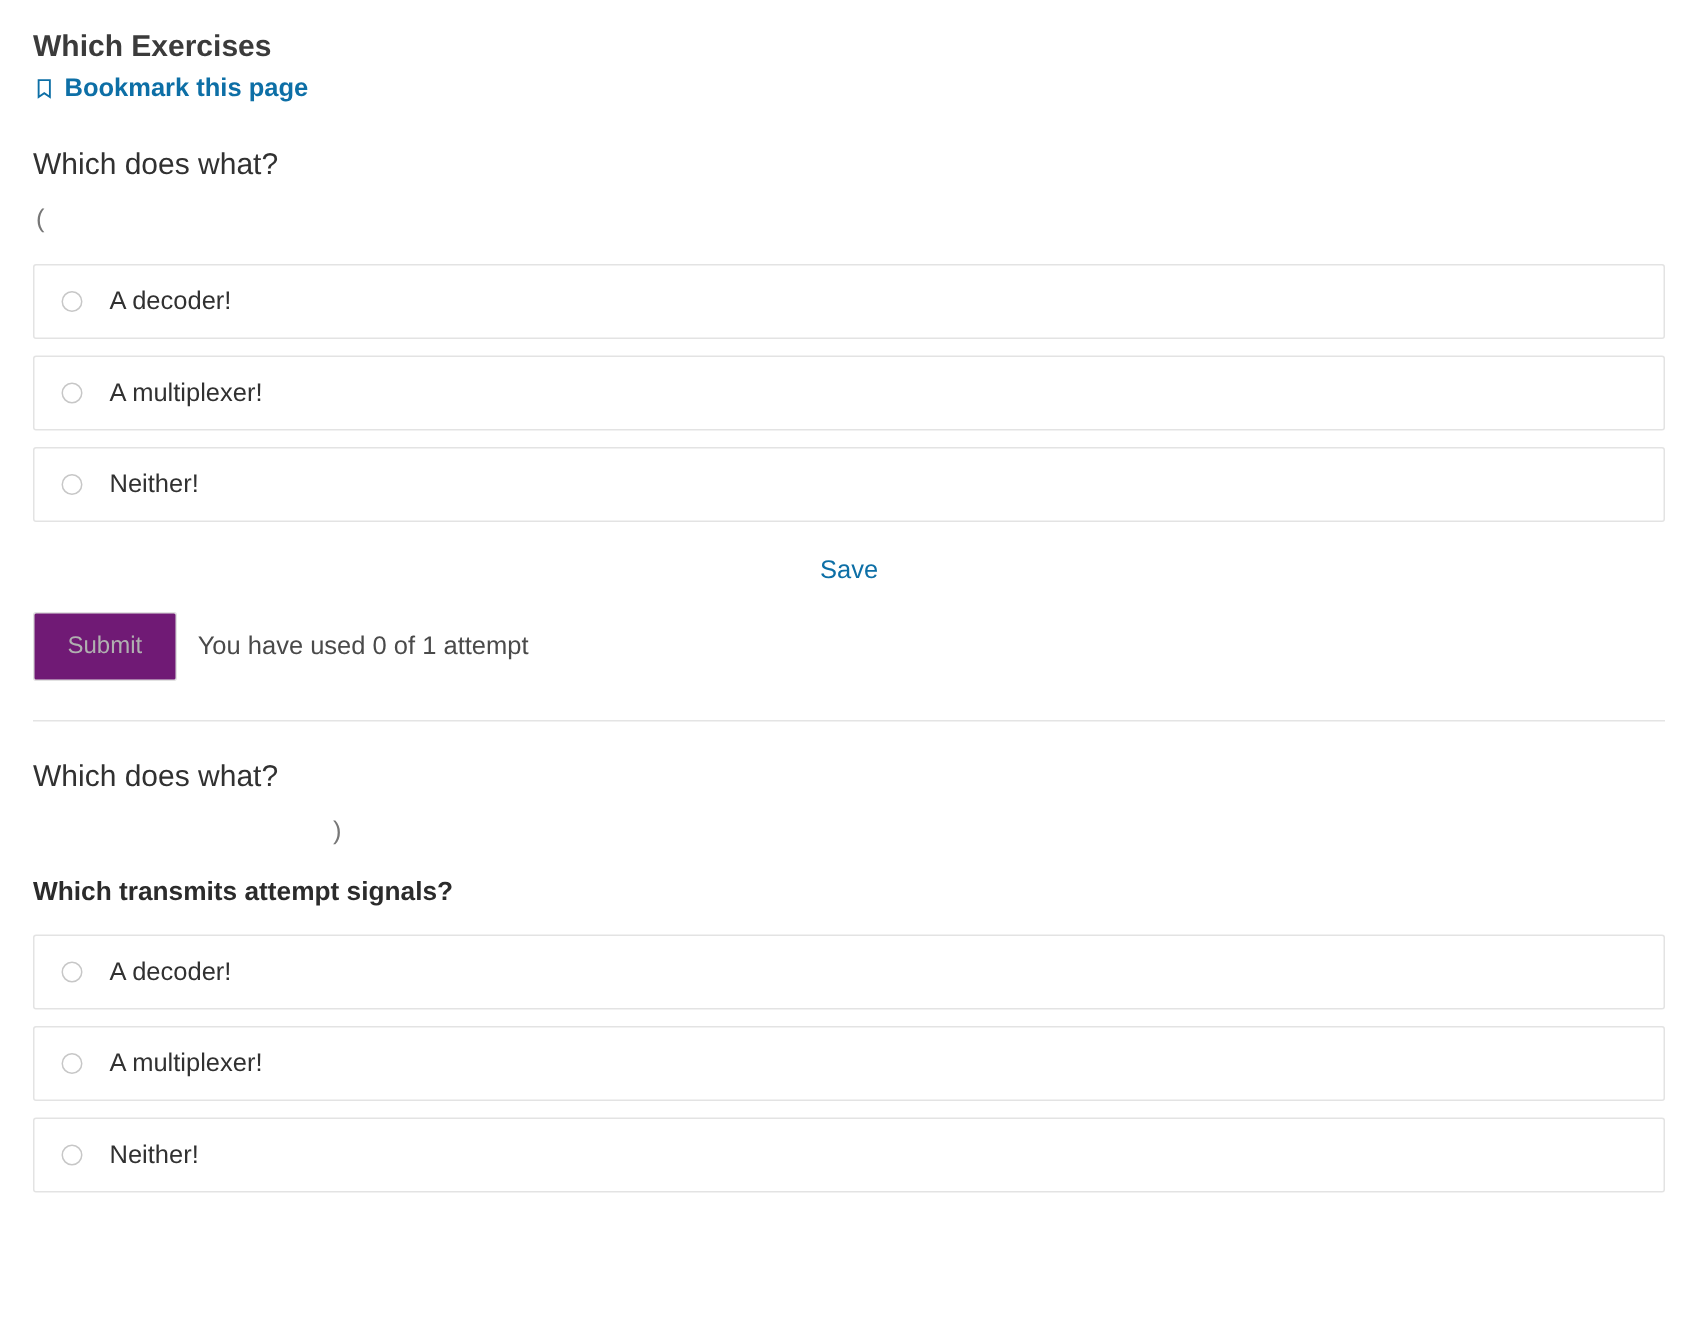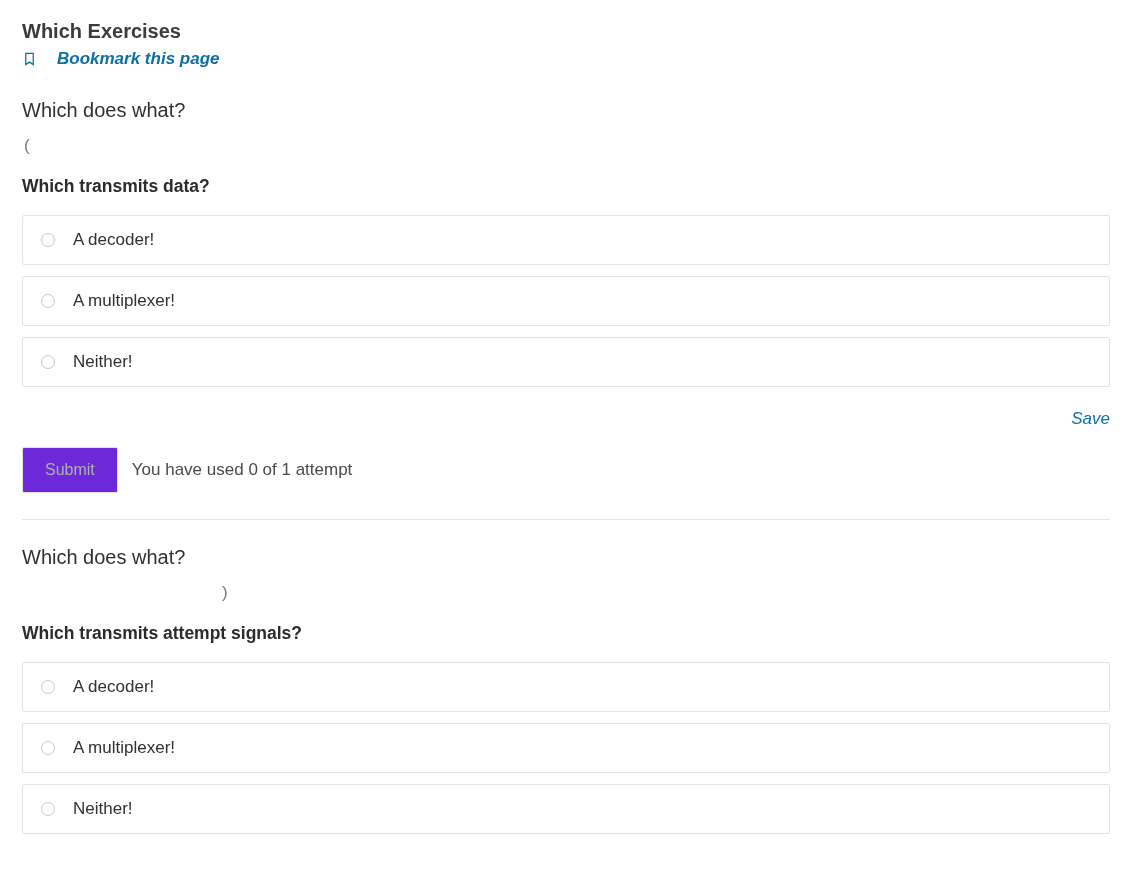--- a/index.html
+++ b/index.html
@@ -13,28 +13,27 @@
     }
     .page-title {
       font-size: 20px;
       font-weight: 600;
       color: #3b3b3b;
       margin: 0 0 6px 0;
     }
     .bookmark-link {
       display: inline-flex;
       align-items: center;
-      gap: 20px;
+      gap: 6px;
       font-size: 17px;
       font-weight: 600;
       color: #0d6fa6;
       text-decoration: none;
       cursor: pointer;
       margin-bottom: 30px;
-      font-style: italic;
     }
     .bookmark-link svg {
       width: 15px;
       height: 18px;
       stroke: #0d6fa6;
       fill: none;
       stroke-width: 2;
     }
     .group-label {
       font-size: 20px;
@@ -79,39 +78,38 @@
     .choice input[type="radio"]:checked {
       border-color: #0d6fa6;
       background: radial-gradient(circle, #0d6fa6 0 45%, #fff 46% 100%);
     }
     .choice-label {
       font-size: 17px;
       color: #313131;
     }
     .save-row {
       display: flex;
-      justify-content: flex-end;
+      justify-content: center;
       margin: 22px 0 8px 0;
-      font-style: italic;
     }
     .save-link {
       font-size: 17px;
       color: #0d6fa6;
       font-weight: 500;
       cursor: pointer;
     }
     .submit-row {
       display: flex;
       align-items: center;
       gap: 14px;
       margin: 18px 0 26px 0;
     }
     .submit-btn {
       border: 1px solid #e1e1e1;
-      background: #6d28d9;
+      background: #701a75;
       color: #b0b0b0;
       font-size: 16px;
       padding: 13px 22px;
       border-radius: 2px;
       cursor: not-allowed;
     }
     .attempts-text {
       font-size: 17px;
       color: #4a4a4a;
     }
@@ -132,21 +130,20 @@
   <svg viewBox="0 0 24 24">
     <path d="M6 3h12v18l-6-4-6 4V3z"></path>
   </svg>
   <span>Bookmark this page</span>
 </a>
 
 
 <div class="block">
   <p class="group-label">Which does what?</p>
   <p class="paren">(</p>
-  <p class="question-prompt">Which transmits data?</p>
 
   <label class="choice">
     <input type="radio" name="q0" style="">
     <span class="choice-label">A decoder!</span>
   </label>
   <label class="choice">
     <input type="radio" name="q0" style="">
     <span class="choice-label">A multiplexer!</span>
   </label>
   <label class="choice">

